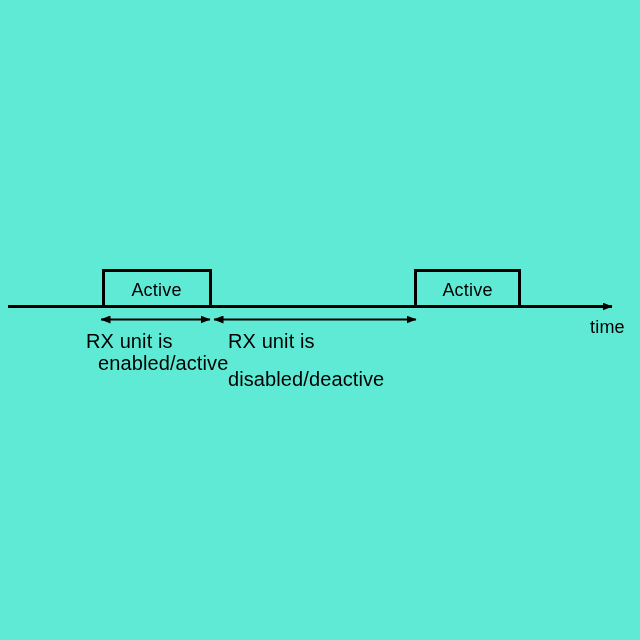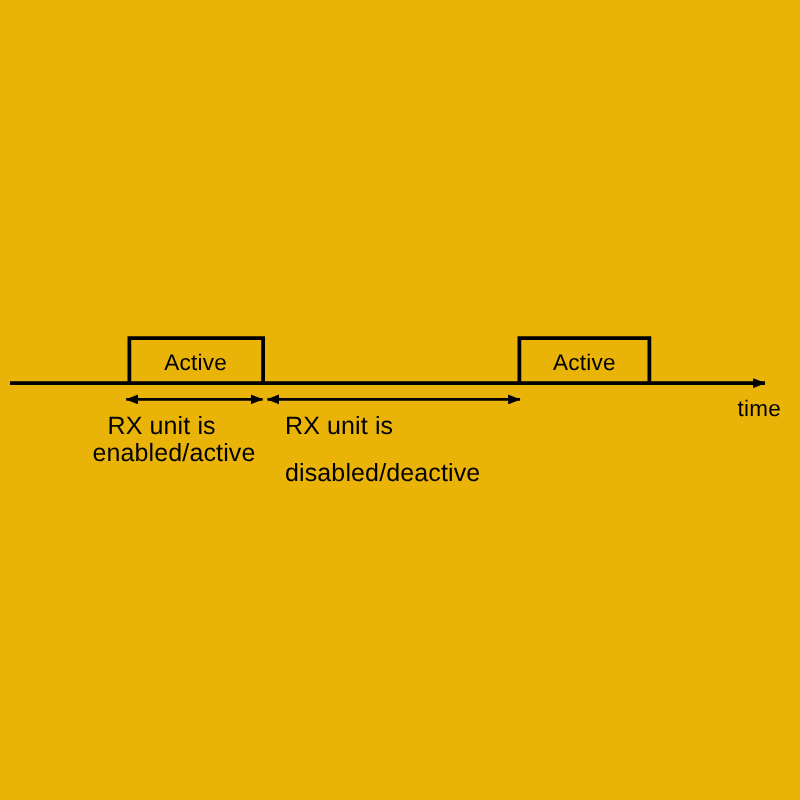--- a/index.html
+++ b/index.html
@@ -12,21 +12,21 @@
     width: 640px;
     height: 640px;
     overflow: hidden;
     font-family: "Liberation Sans", sans-serif;
     color: #000000;
   }
   #canvas {
     position: relative;
     width: 640px;
     height: 640px;
-    background: #eab308;
+    background: #5eead4;
   }
   #diagram-svg {
     position: absolute;
     left: 0;
     top: 0;
     width: 640px;
     height: 640px;
     display: block;
   }
   .txt {
@@ -77,20 +77,20 @@
     <line x1="101" y1="319.5" x2="210" y2="319.5" stroke="#000000" stroke-width="2.2" marker-start="url(#arrow-left)" marker-end="url(#arrow-right)"></line>
 
     <line x1="214" y1="319.5" x2="416" y2="319.5" stroke="#000000" stroke-width="2.2" marker-start="url(#arrow-left)" marker-end="url(#arrow-right)"></line>
   </svg>
 
   <div class="txt active-label" style="left:103px; top:280px; width:107px;">Active</div>
 
   <div class="txt active-label" style="left:415px; top:280px; width:105px;">Active</div>
 
   <div class="txt span-caption" style="left:86px; top:330px; width:140px;">RX unit is</div>
-  <div class="txt span-caption" style="left:74px; top:352px; width:140px;">enabled/active</div>
+  <div class="txt span-caption" style="left:98px; top:352px; width:140px;">enabled/active</div>
 
   <div class="txt span-caption" style="left:228px; top:330px; width:166px;">RX unit is</div>
   <div class="txt span-caption" style="left:228px; top:368px; width:166px;">disabled/deactive</div>
 
   <div class="txt axis-label" style="left:590px; top:317px;">time</div>
 
 </div>
 
 </body></html>

